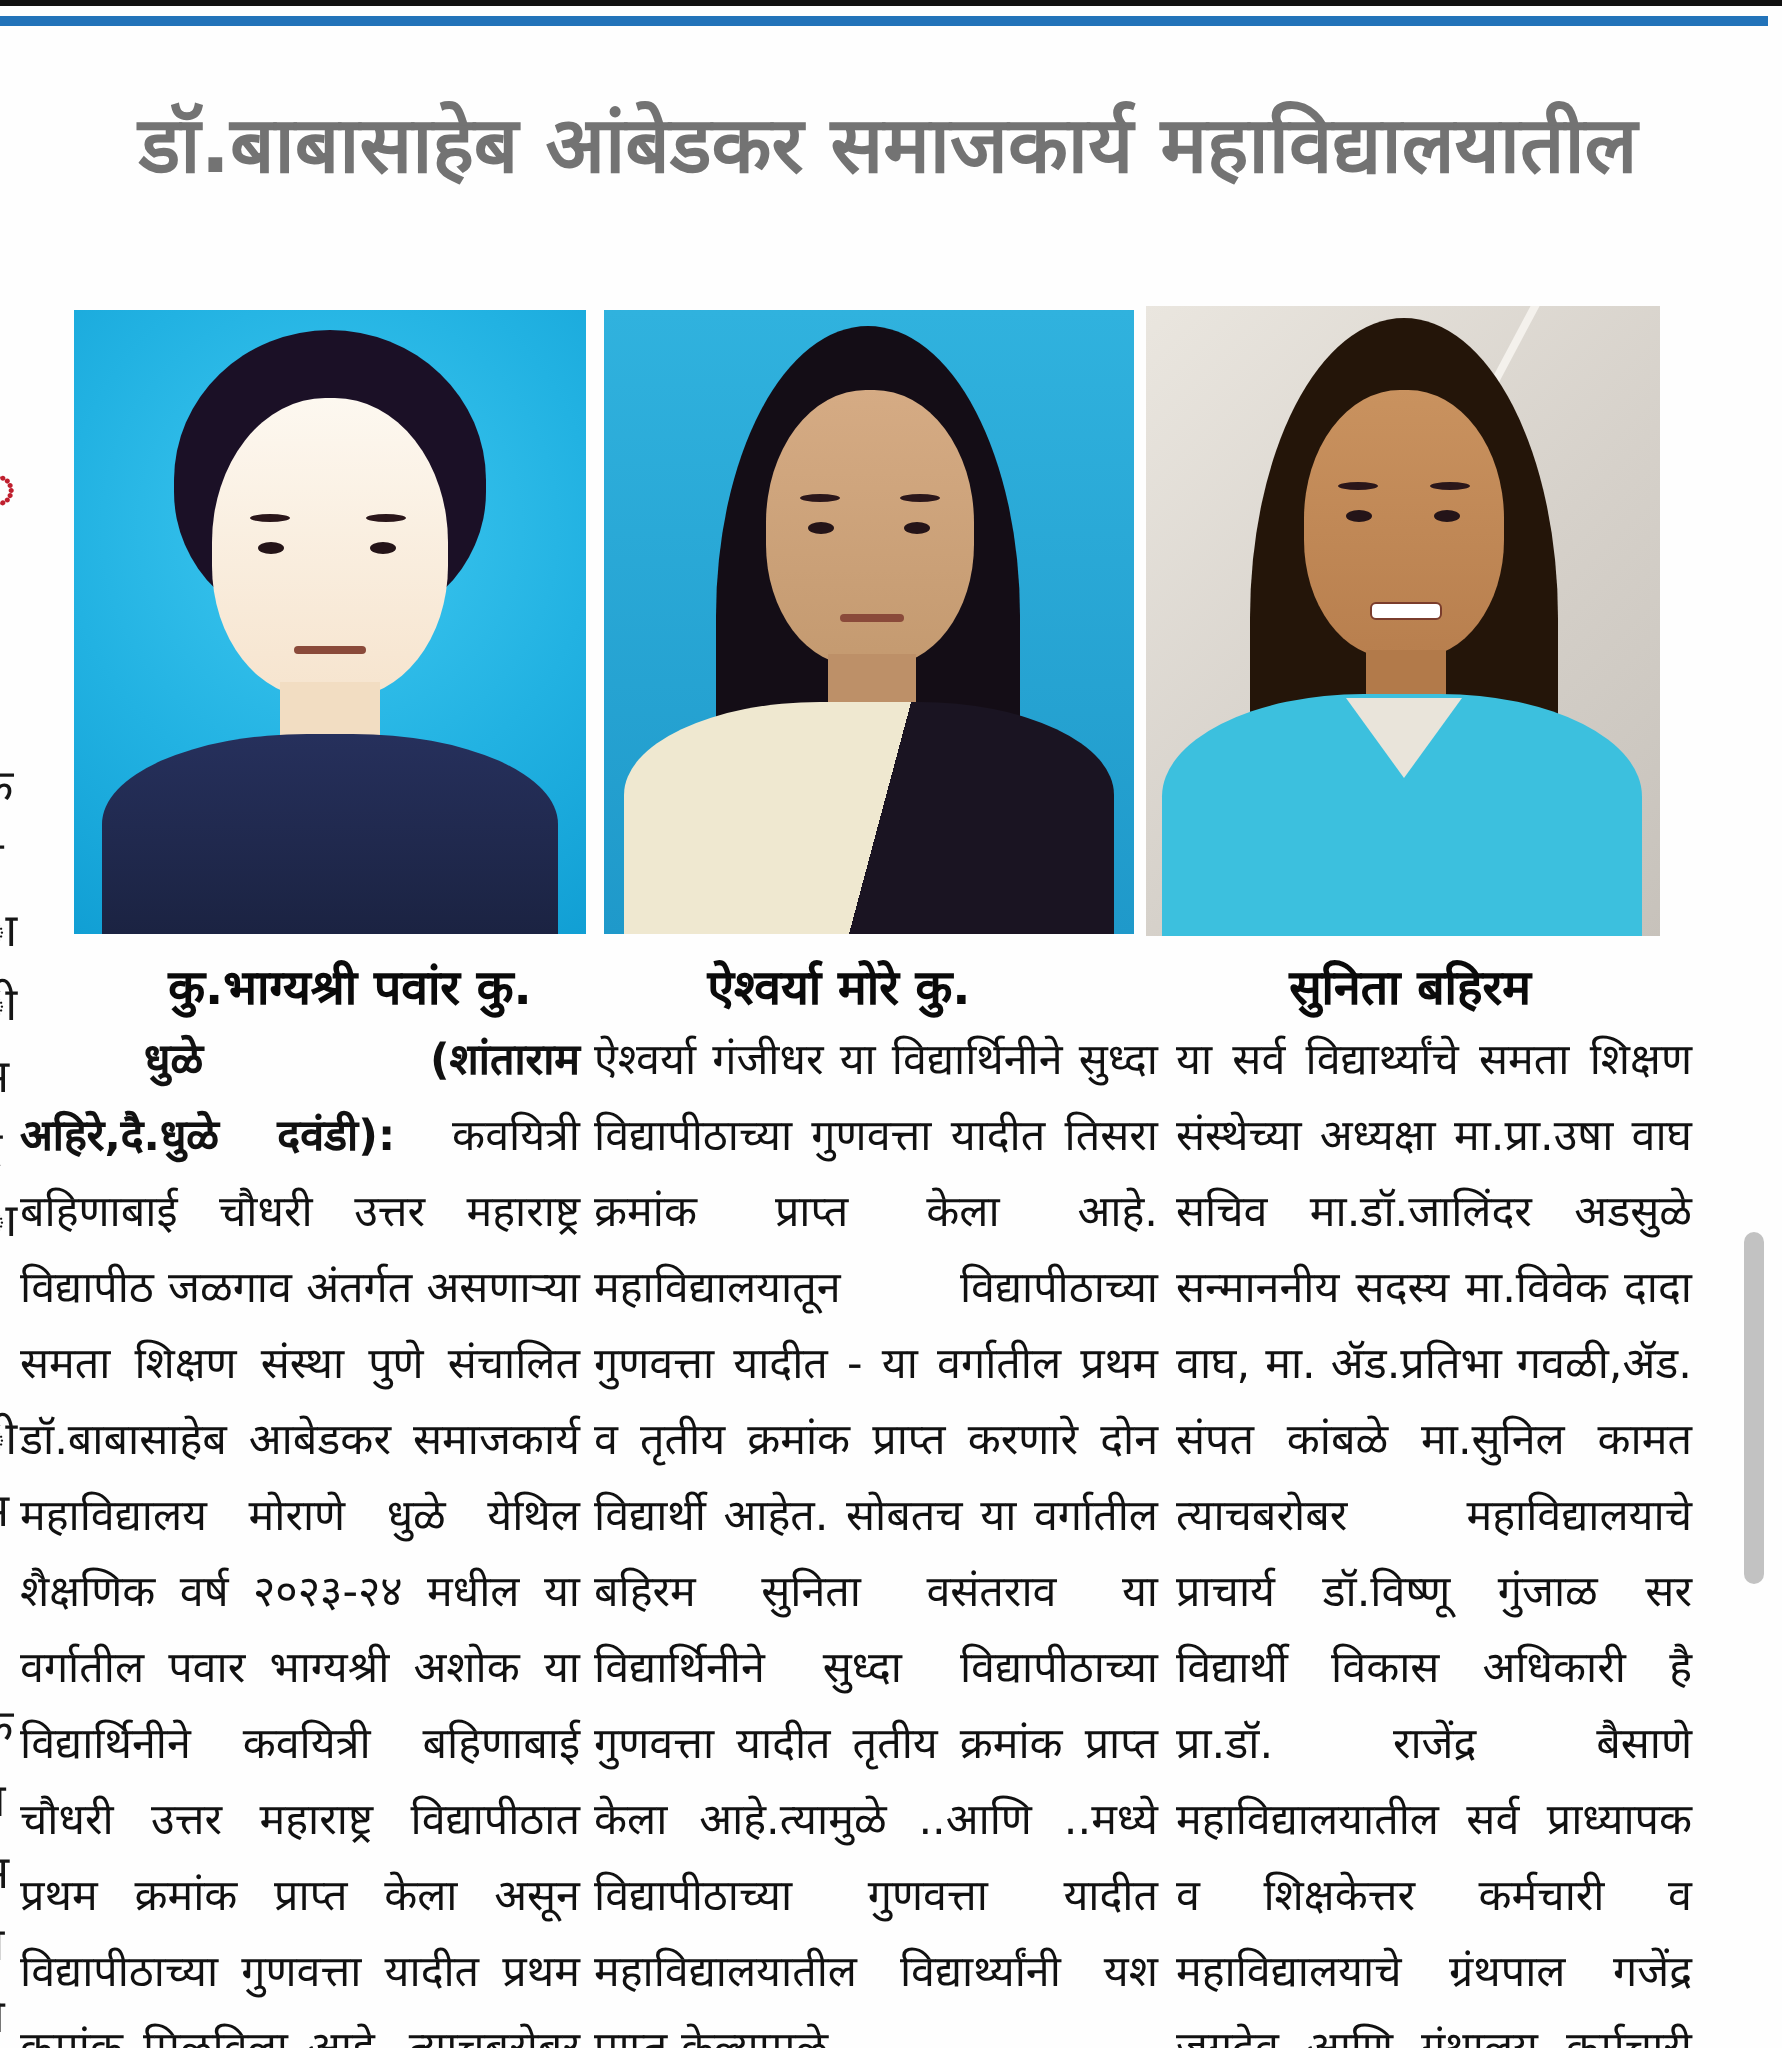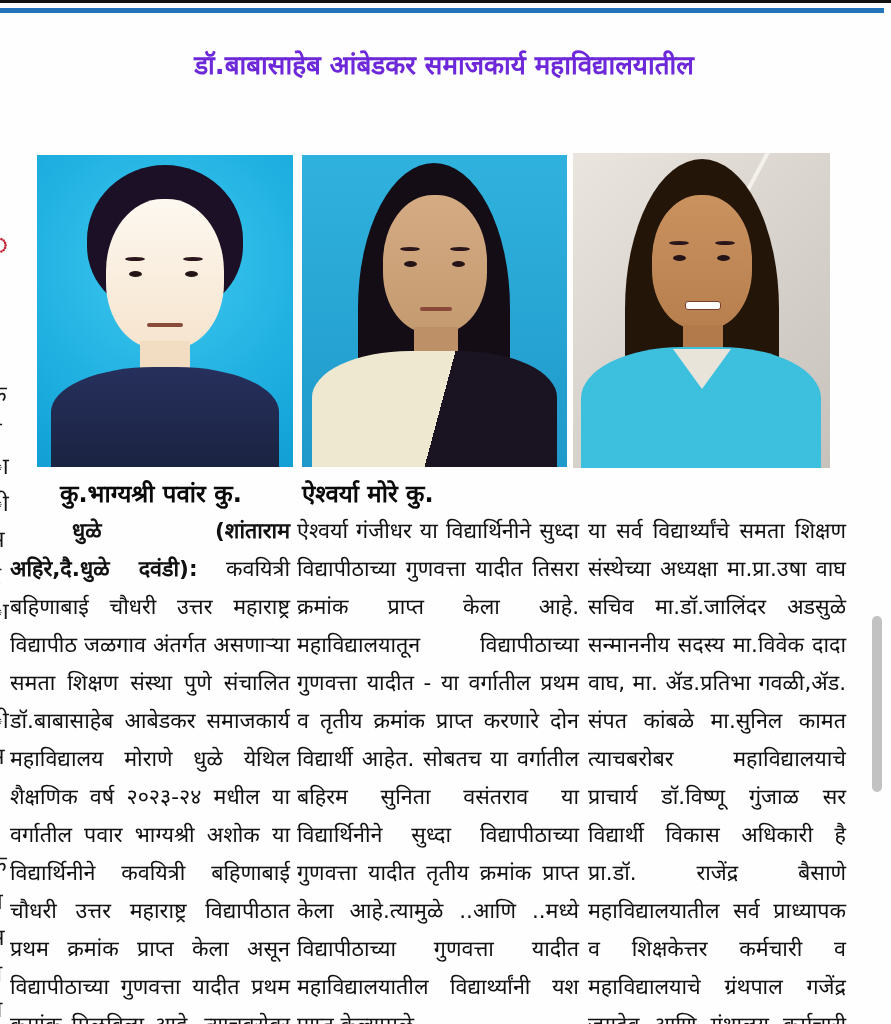--- a/index.html
+++ b/index.html
@@ -5,21 +5,21 @@
   html,body{margin:0;padding:0;background:#fff;}
   #root{position:relative;width:891px;height:1024px;background:#fefefe;overflow:hidden;
         font-family:"DejaVu Sans","Liberation Sans",sans-serif;color:#0d0d0d;}
 
   
   .rule-black{position:absolute;left:0;top:0;width:891px;height:3px;background:#101010;}
   .rule-blue{position:absolute;left:0;top:8px;width:884px;height:5px;background:#2273b9;}
 
   
   .headline{position:absolute;left:10px;top:20px;width:868px;text-align:center;
-            font-weight:bold;font-size:26px;line-height:56px;letter-spacing:0px;color:#6d28d9;}
+            font-weight:bold;font-size:39px;line-height:56px;letter-spacing:0px;color:#737373;}
   .headline span{display:block;}
 
   
   .photo{position:absolute;top:155px;height:312px;overflow:hidden;}
   .photo .hair{position:absolute;border-radius:50% 50% 46% 46%;}
   .photo .face{position:absolute;border-radius:48% 48% 44% 44%;}
   .photo .eye{position:absolute;width:13px;height:6px;border-radius:50%;background:#241418;}
   .photo .brow{position:absolute;width:20px;height:4px;border-radius:50%;background:#2a161a;}
   .photo .mouth{position:absolute;height:4px;border-radius:3px;background:#8a4a3a;}
   .photo .neck{position:absolute;}
@@ -43,23 +43,23 @@
   #photo3 .tile{position:absolute;left:150px;top:-20px;width:4px;height:200px;background:#f4f1ec;transform:rotate(28deg);}
   #photo3 .hair{left:52px;top:6px;width:154px;height:300px;border-radius:50% 50% 22% 22%;background:#241509;}
   #photo3 .face{left:79px;top:42px;width:100px;height:134px;background:linear-gradient(#c9925f,#b87f4e);}
   #photo3 .mouth{left:112px;top:148px;width:34px;height:7px;background:#fff;border:1px solid #7a3c2c;}
   #photo3 .neck{left:110px;top:172px;width:40px;height:28px;background:#b27a4a;}
   #photo3 .torso{left:8px;top:194px;width:240px;height:122px;border-radius:42% 42% 0 0;background:#3cc0de;}
   #photo3 .vneck{position:absolute;left:100px;top:196px;width:58px;height:40px;background:#e9e4da;
                  clip-path:polygon(0 0,100% 0,50% 100%);}
 
   
-  .caption{position:absolute;top:476px;font-weight:bold;font-size:24px;text-align:left;color:#0a0a0a;}
+  .caption{position:absolute;top:476px;font-weight:bold;font-size:24px;text-align:center;color:#0a0a0a;}
   #cap1{left:60px;width:230px;}
-  #cap2{left:302px;width:265px;}
+  #cap2{left:287px;width:265px;}
   #cap3{left:580px;width:250px;}
 
   
   .col{position:absolute;top:512px;font-size:21.5px;line-height:38px;text-align:justify;color:#111;}
   #col1{left:10px;width:280px;}
   #col2{left:297px;width:282px;}
   #col3{left:588px;width:258px;}
   #col1 p,#col2 p,#col3 p{margin:0;}
   #col1 p{text-indent:62px;}
   .bold-lead{font-weight:bold;}
@@ -120,20 +120,21 @@
     <div class="eye" style="left:100px;top:102px;"></div>
     <div class="eye" style="left:144px;top:102px;"></div>
     <div class="mouth"></div>
     <div class="neck"></div>
     <div class="torso"></div>
     <div class="vneck"></div>
   </div>
 
   <div id="cap1" class="caption">कु.भाग्यश्री पवांर कु.</div>
   <div id="cap2" class="caption">ऐश्वर्या मोरे कु.</div>
+  <div id="cap3" class="caption">सुनिता बहिरम</div>
 
   <div id="col1" class="col">
     <p>
       <span class="bold-lead">धुळे (शांताराम अहिरे,दै.धुळे दवंडी):</span><span> कवयित्री बहिणाबाई चौधरी उत्तर महाराष्ट्र विद्यापीठ जळगाव अंतर्गत असणाऱ्या समता शिक्षण संस्था पुणे संचालित डॉ.बाबासाहेब आबेडकर समाजकार्य महाविद्यालय मोराणे धुळे येथिल शैक्षणिक वर्ष २०२३-२४ मधील या वर्गातील पवार भाग्यश्री अशोक या विद्यार्थिनीने कवयित्री बहिणाबाई चौधरी उत्तर महाराष्ट्र विद्यापीठात प्रथम क्रमांक प्राप्त केला असून विद्यापीठाच्या गुणवत्ता यादीत प्रथम क्रमांक मिळविला आहे. त्याचबरोबर याच वर्गातील मोरे</span>
     </p>
   </div>
   <div id="col2" class="col">
     <p>ऐश्वर्या गंजीधर या विद्यार्थिनीने सुध्दा विद्यापीठाच्या गुणवत्ता यादीत तिसरा क्रमांक प्राप्त केला आहे. महाविद्यालयातून विद्यापीठाच्या गुणवत्ता यादीत - या वर्गातील प्रथम व तृतीय क्रमांक प्राप्त करणारे दोन विद्यार्थी आहेत. सोबतच या वर्गातील बहिरम सुनिता वसंतराव या विद्यार्थिनीने सुध्दा विद्यापीठाच्या गुणवत्ता यादीत तृतीय क्रमांक प्राप्त केला आहे.त्यामुळे ..आणि ..मध्ये विद्यापीठाच्या गुणवत्ता यादीत महाविद्यालयातील विद्यार्थ्यांनी यश प्राप्त केल्यामुळे</p>
   </div>
   <div id="col3" class="col">

